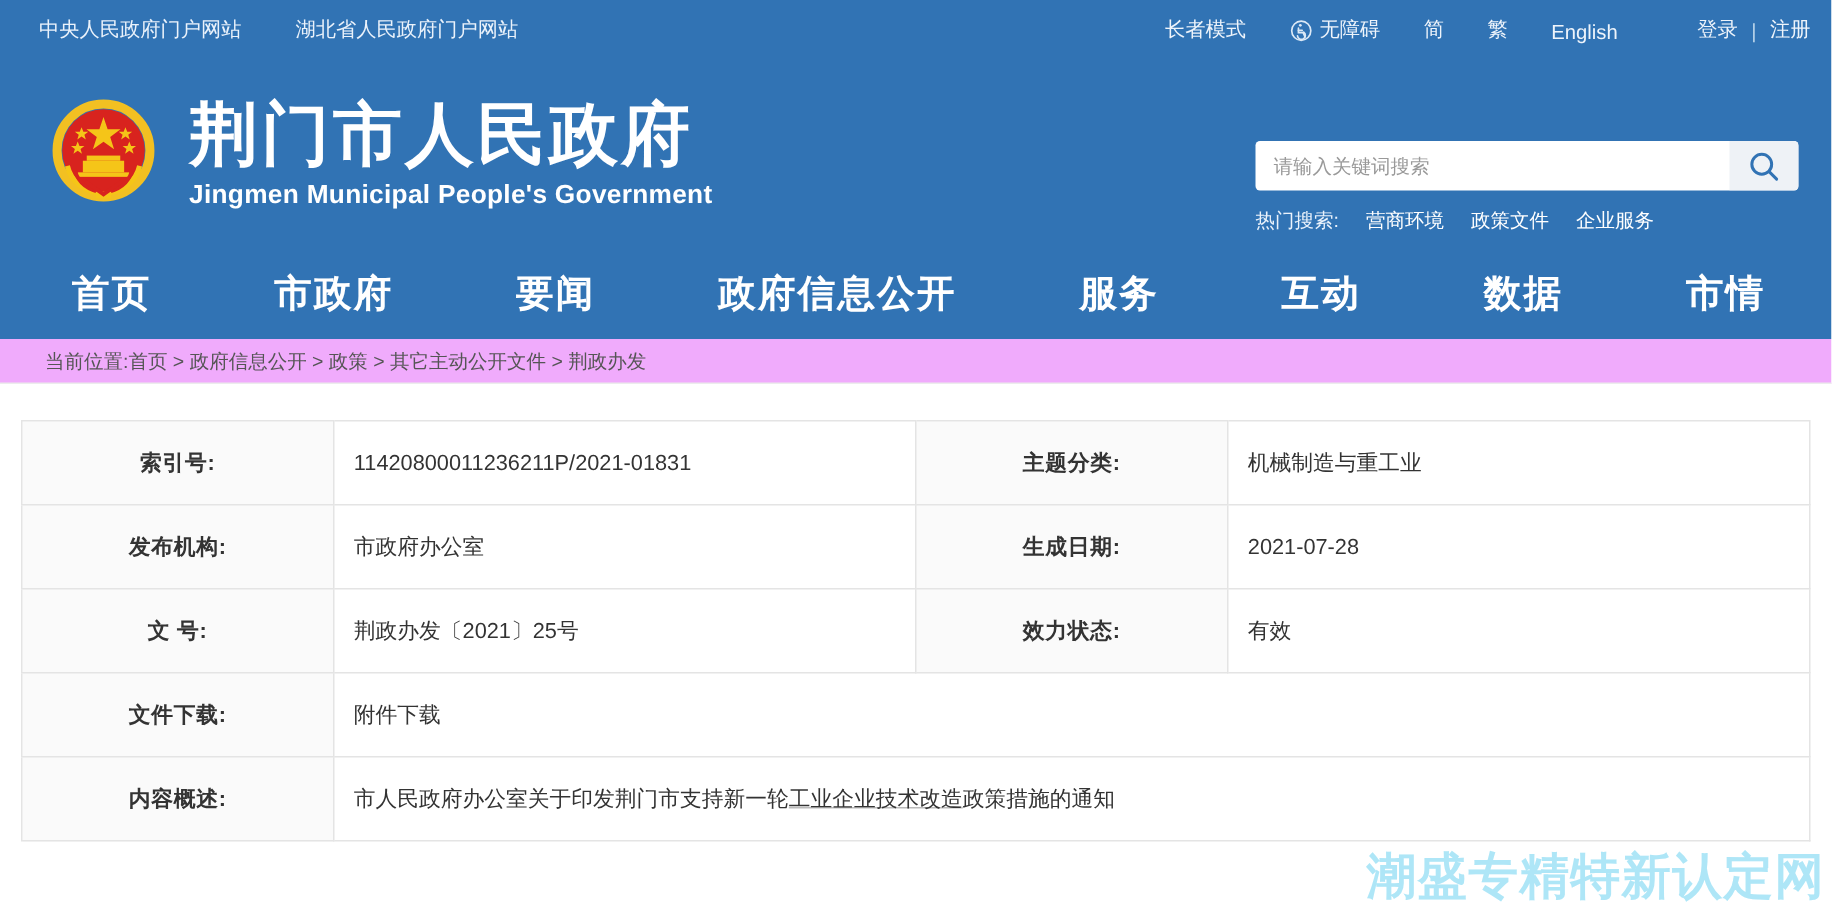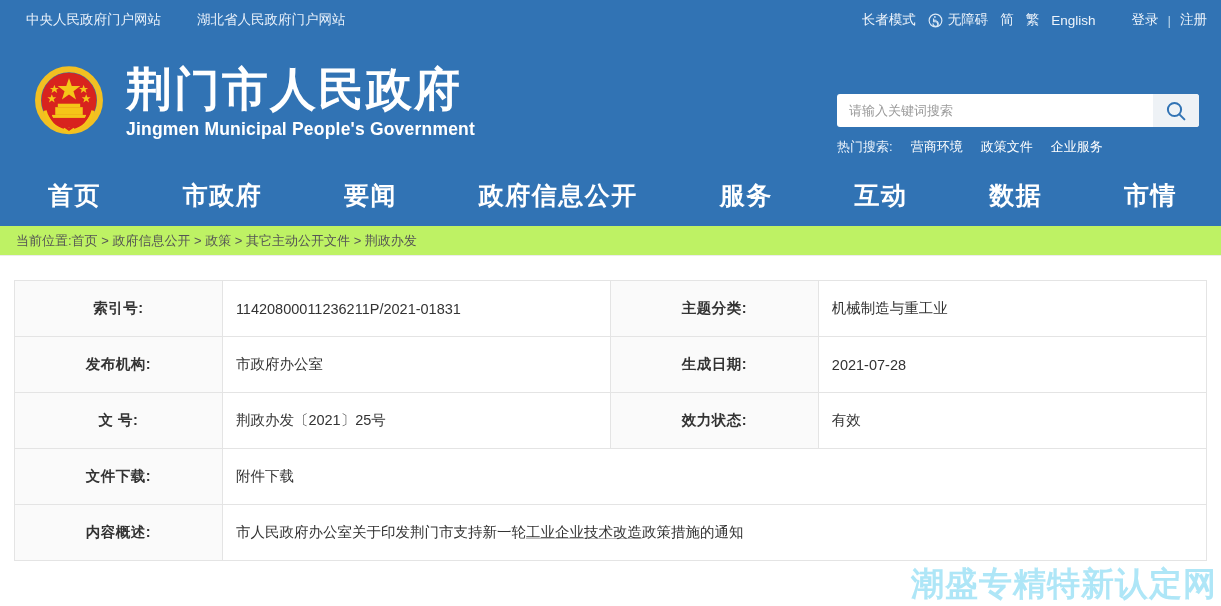--- a/index.html
+++ b/index.html
@@ -20,22 +20,22 @@
     align-items: center;
     padding: 0 14px 0 26px;
     color: #e8f1fa;
     font-size: 13.5px;
   }
   .topbar-left { display: flex; gap: 36px; }
   .topbar-left span { color: #eaf2fb; white-space: nowrap; }
   .topbar-right {
     margin-left: auto;
     display: flex;
-    align-items: center;
-    gap: 12px;
+    align-items: flex-end;
+    gap: 29px;
     color: #eef4fb;
     white-space: nowrap;
   }
   .topbar-right .item { display: flex; align-items: center; gap: 5px; }
   .acc-icon { display: inline-block; width: 15px; height: 15px; }
   .acc-icon svg { display: block; }
   .sep-pipe { color: #b9d4ea; padding: 0 1px; }
   .login-group { display: flex; align-items: center; gap: 8px; margin-left: 24px; }
 
   
@@ -128,24 +128,24 @@
     font-weight: bold;
     letter-spacing: 1.5px;
     cursor: pointer;
     white-space: nowrap;
     font-family: "DejaVu Sans", "Liberation Sans", sans-serif;
   }
 
   
   .crumb-bar {
     height: 30px;
-    background: #bef264;
-    display: flex;
-    align-items: center;
-    padding-left: 16px;
+    background: #f0abfc;
+    display: flex;
+    align-items: center;
+    padding-left: 30px;
     font-size: 13px;
     color: #555;
     border-bottom: 1px solid #ececec;
   }
   .crumb-bar .crumb-text { color: #555; }
 
   
   .page-body { padding: 24px 14px 0 14px; position: relative; }
   table.info {
     width: 1193px;

